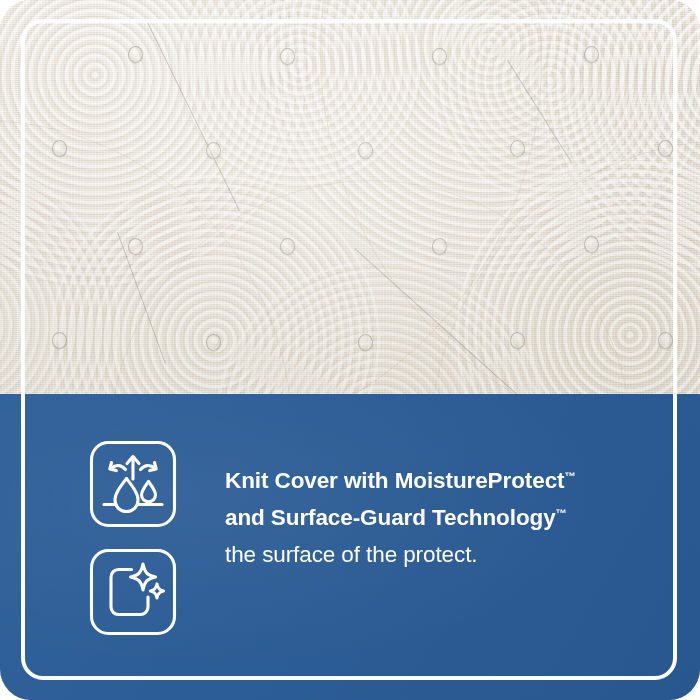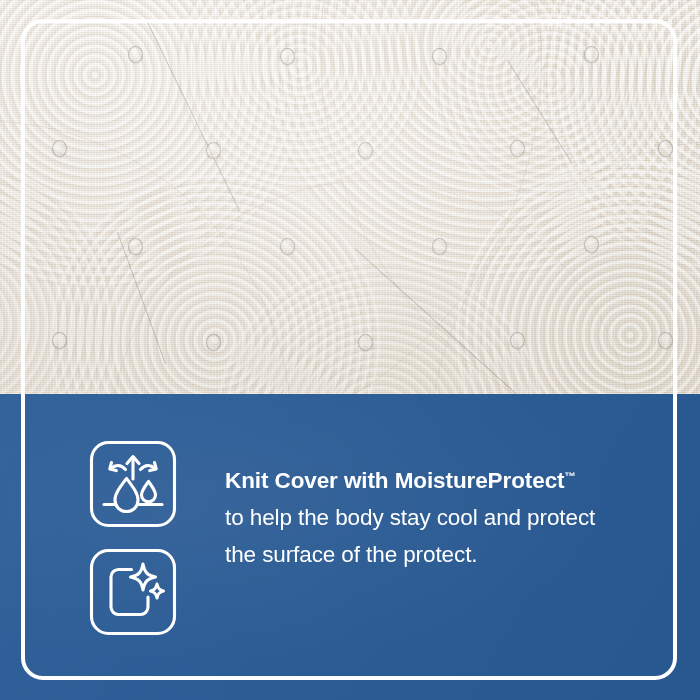--- a/index.html
+++ b/index.html
@@ -7,20 +7,21 @@
     padding: 0;
     background: #ffffff;
   }
   #stage {
     position: relative;
     width: 700px;
     height: 700px;
     overflow: hidden;
     font-family: "Liberation Sans", sans-serif;
     background: #e9e4dc;
+    border-radius: 31px;
   }
 
   
   #photo {
     position: absolute;
     left: 0; top: 0;
     width: 700px; height: 396px;
     overflow: hidden;
     background: #ded8cf;
   }
@@ -253,19 +254,19 @@
         <path d="M56 18 C57.6 26.5 60.4 29.3 68.5 31 C60.4 32.7 57.6 35.5 56 44 C54.4 35.5 51.6 32.7 43.5 31 C51.6 29.3 54.4 26.5 56 18 Z"></path>
 
         <path d="M70 38 C70.9 42.6 72.4 44.1 76.5 45 C72.4 45.9 70.9 47.4 70 52 C69.1 47.4 67.6 45.9 63.5 45 C67.6 44.1 69.1 42.6 70 38 Z"></path>
       </svg>
     </div>
 
   </div>
 
   <div id="copy">
     <div class="line bold"><span>Knit Cover with MoistureProtect</span><span class="tm">™</span></div>
-    <div class="line reg">to help the body stay cool and protect</div>
+    <div class="line bold"><span>and Surface-Guard Technology</span><span class="tm">™</span></div>
     <div class="line reg">the surface of the protect.</div>
   </div>
 
   <div id="frame"></div>
 
 </div>
 
 </body></html>

